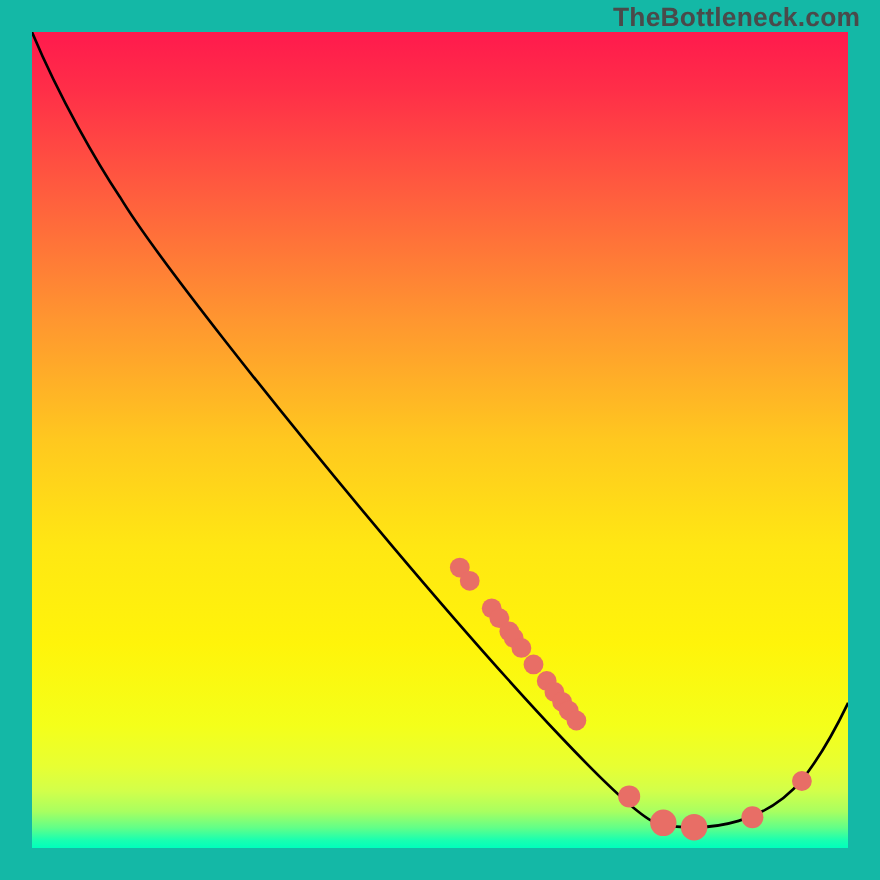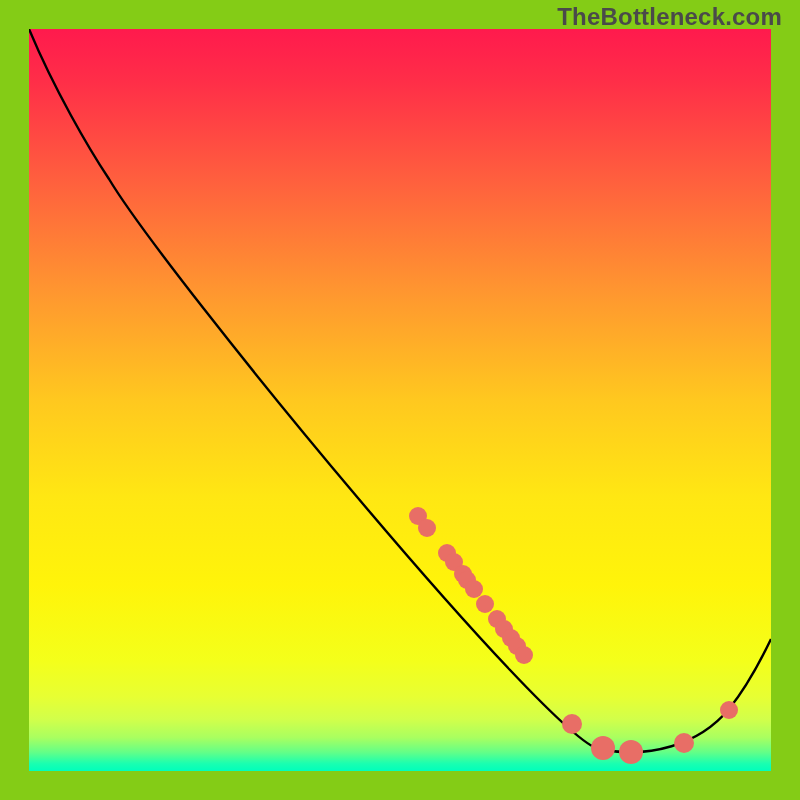--- a/index.html
+++ b/index.html
@@ -10,21 +10,21 @@
     background: #000;
     overflow: hidden;
     font-family: Arial, Helvetica, sans-serif;
   }
   .outer {
     position: absolute;
     top: 0;
     left: 0;
     width: 800px;
     height: 800px;
-    background: #84cc16;
+    background: #14b8a6;
   }
   .plot {
     position: absolute;
     top: 29px;
     left: 29px;
     width: 742px;
     height: 742px;
     overflow: hidden;
   }
   .watermark {

